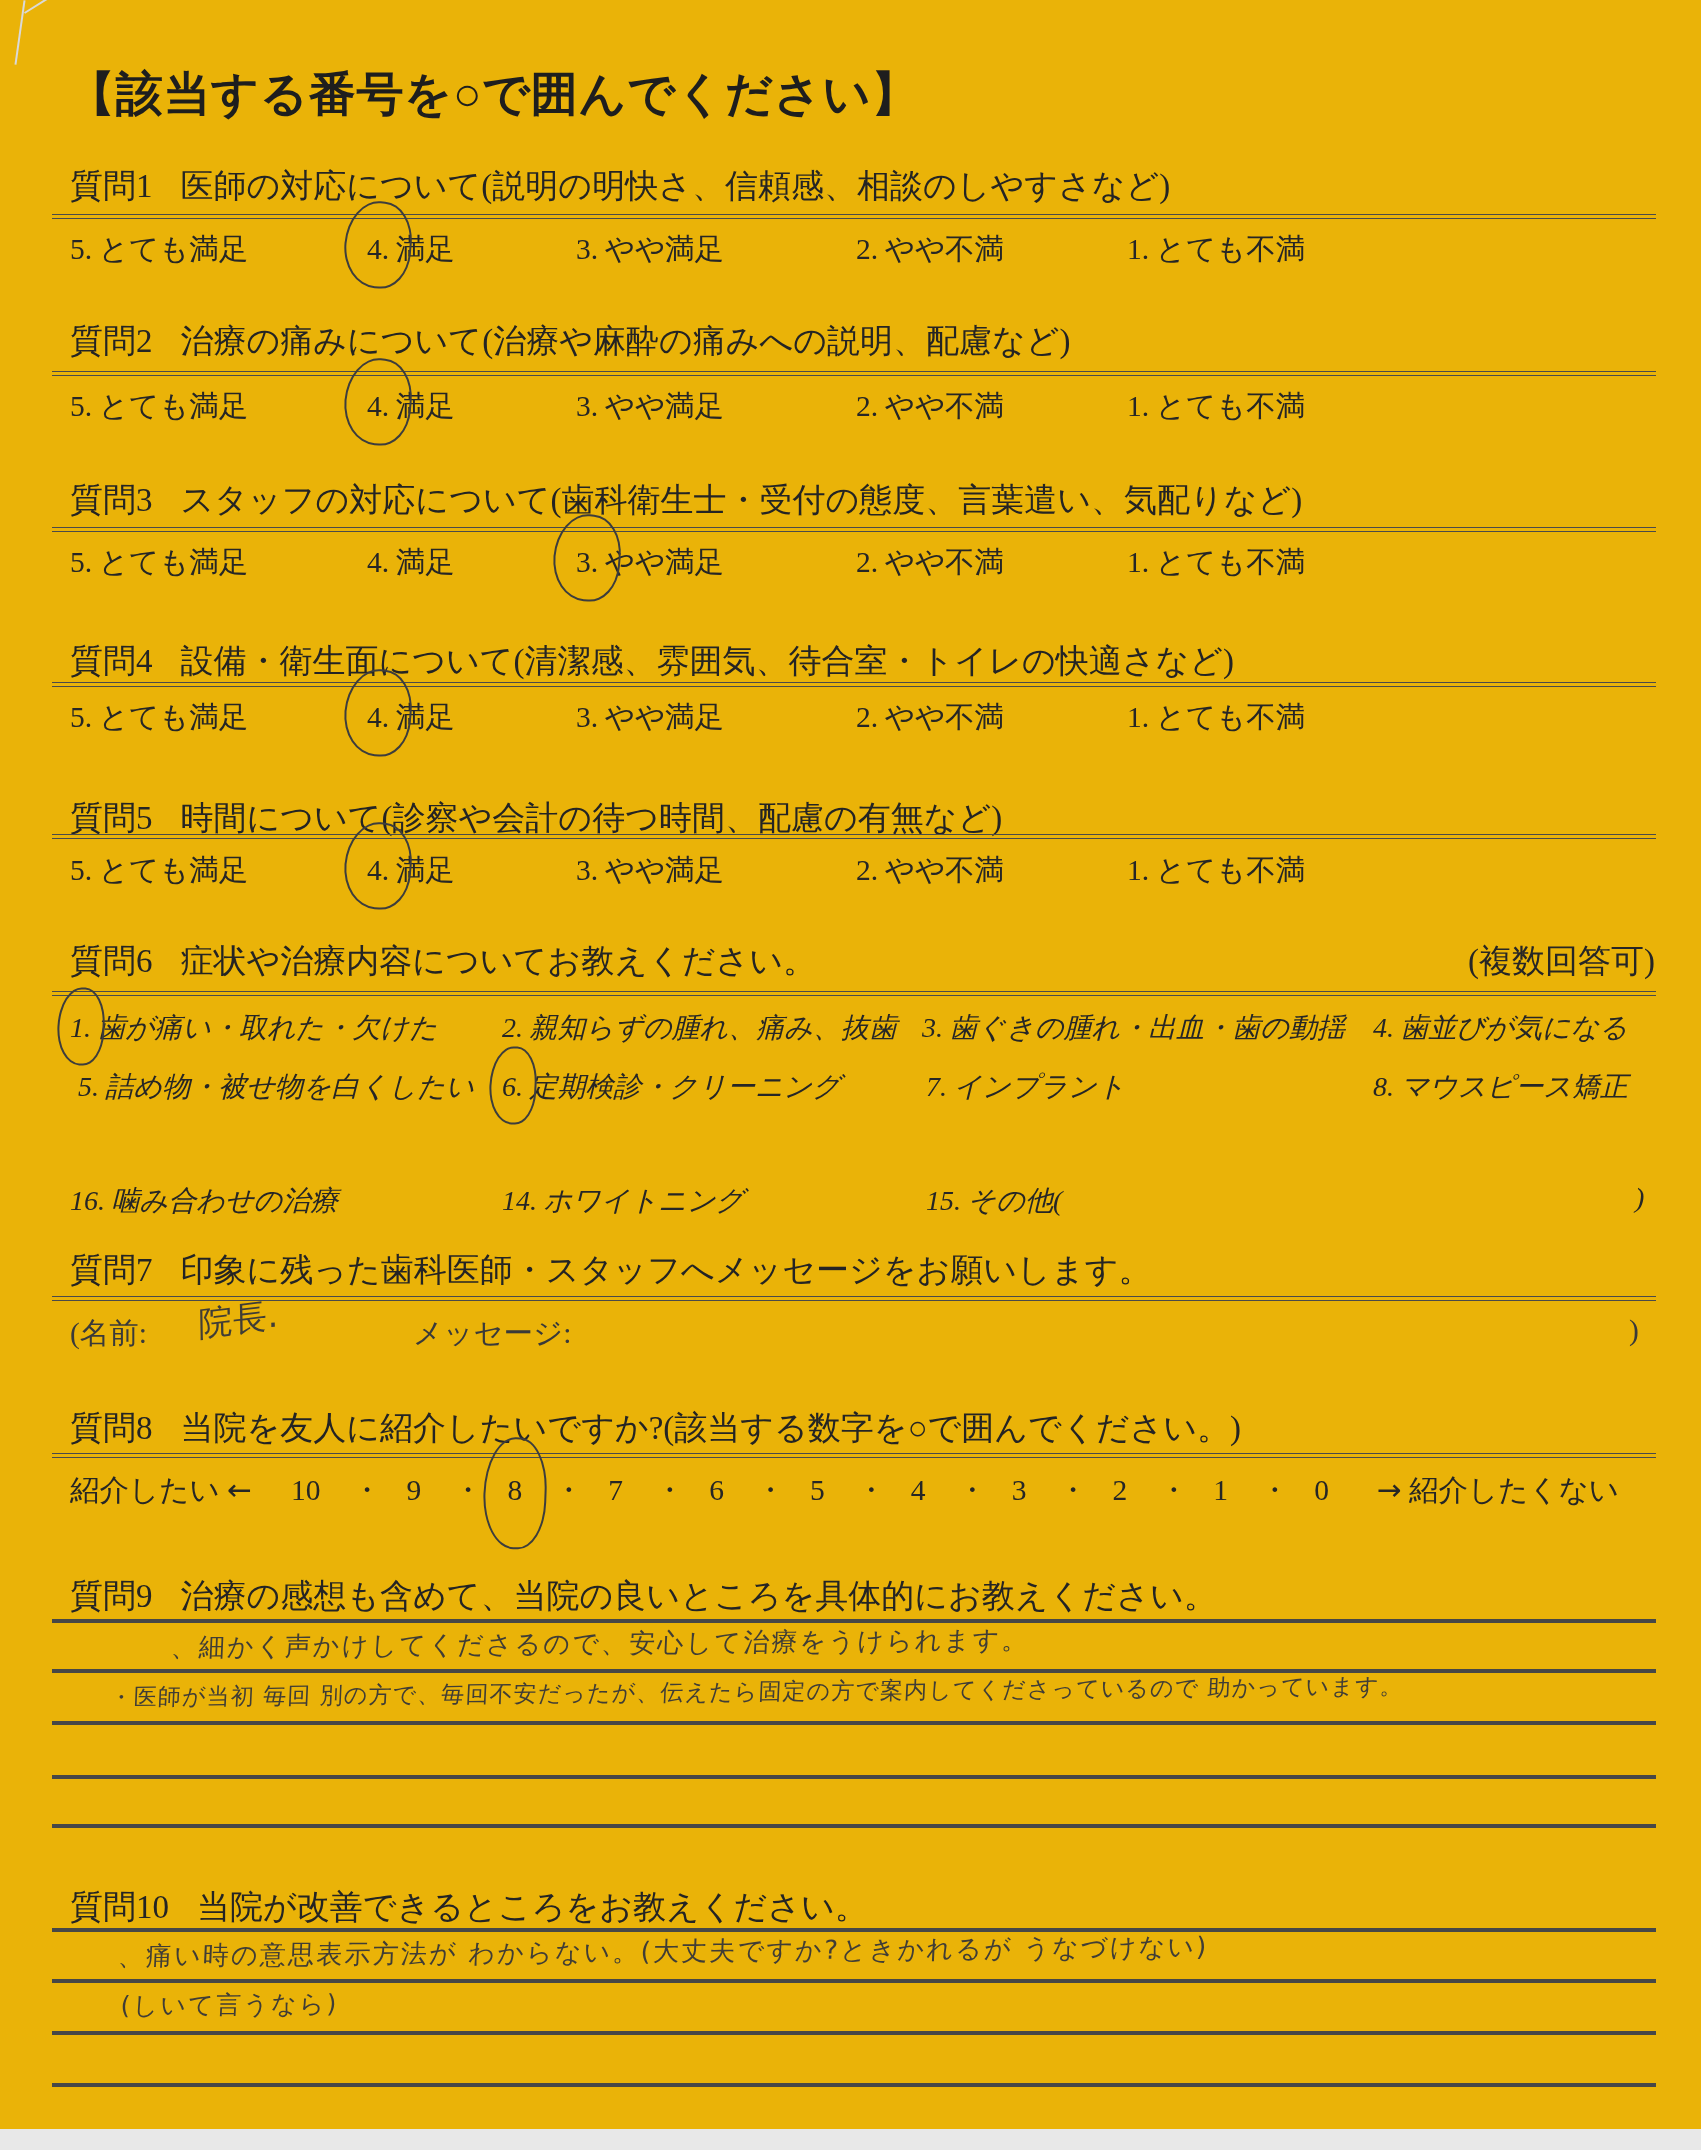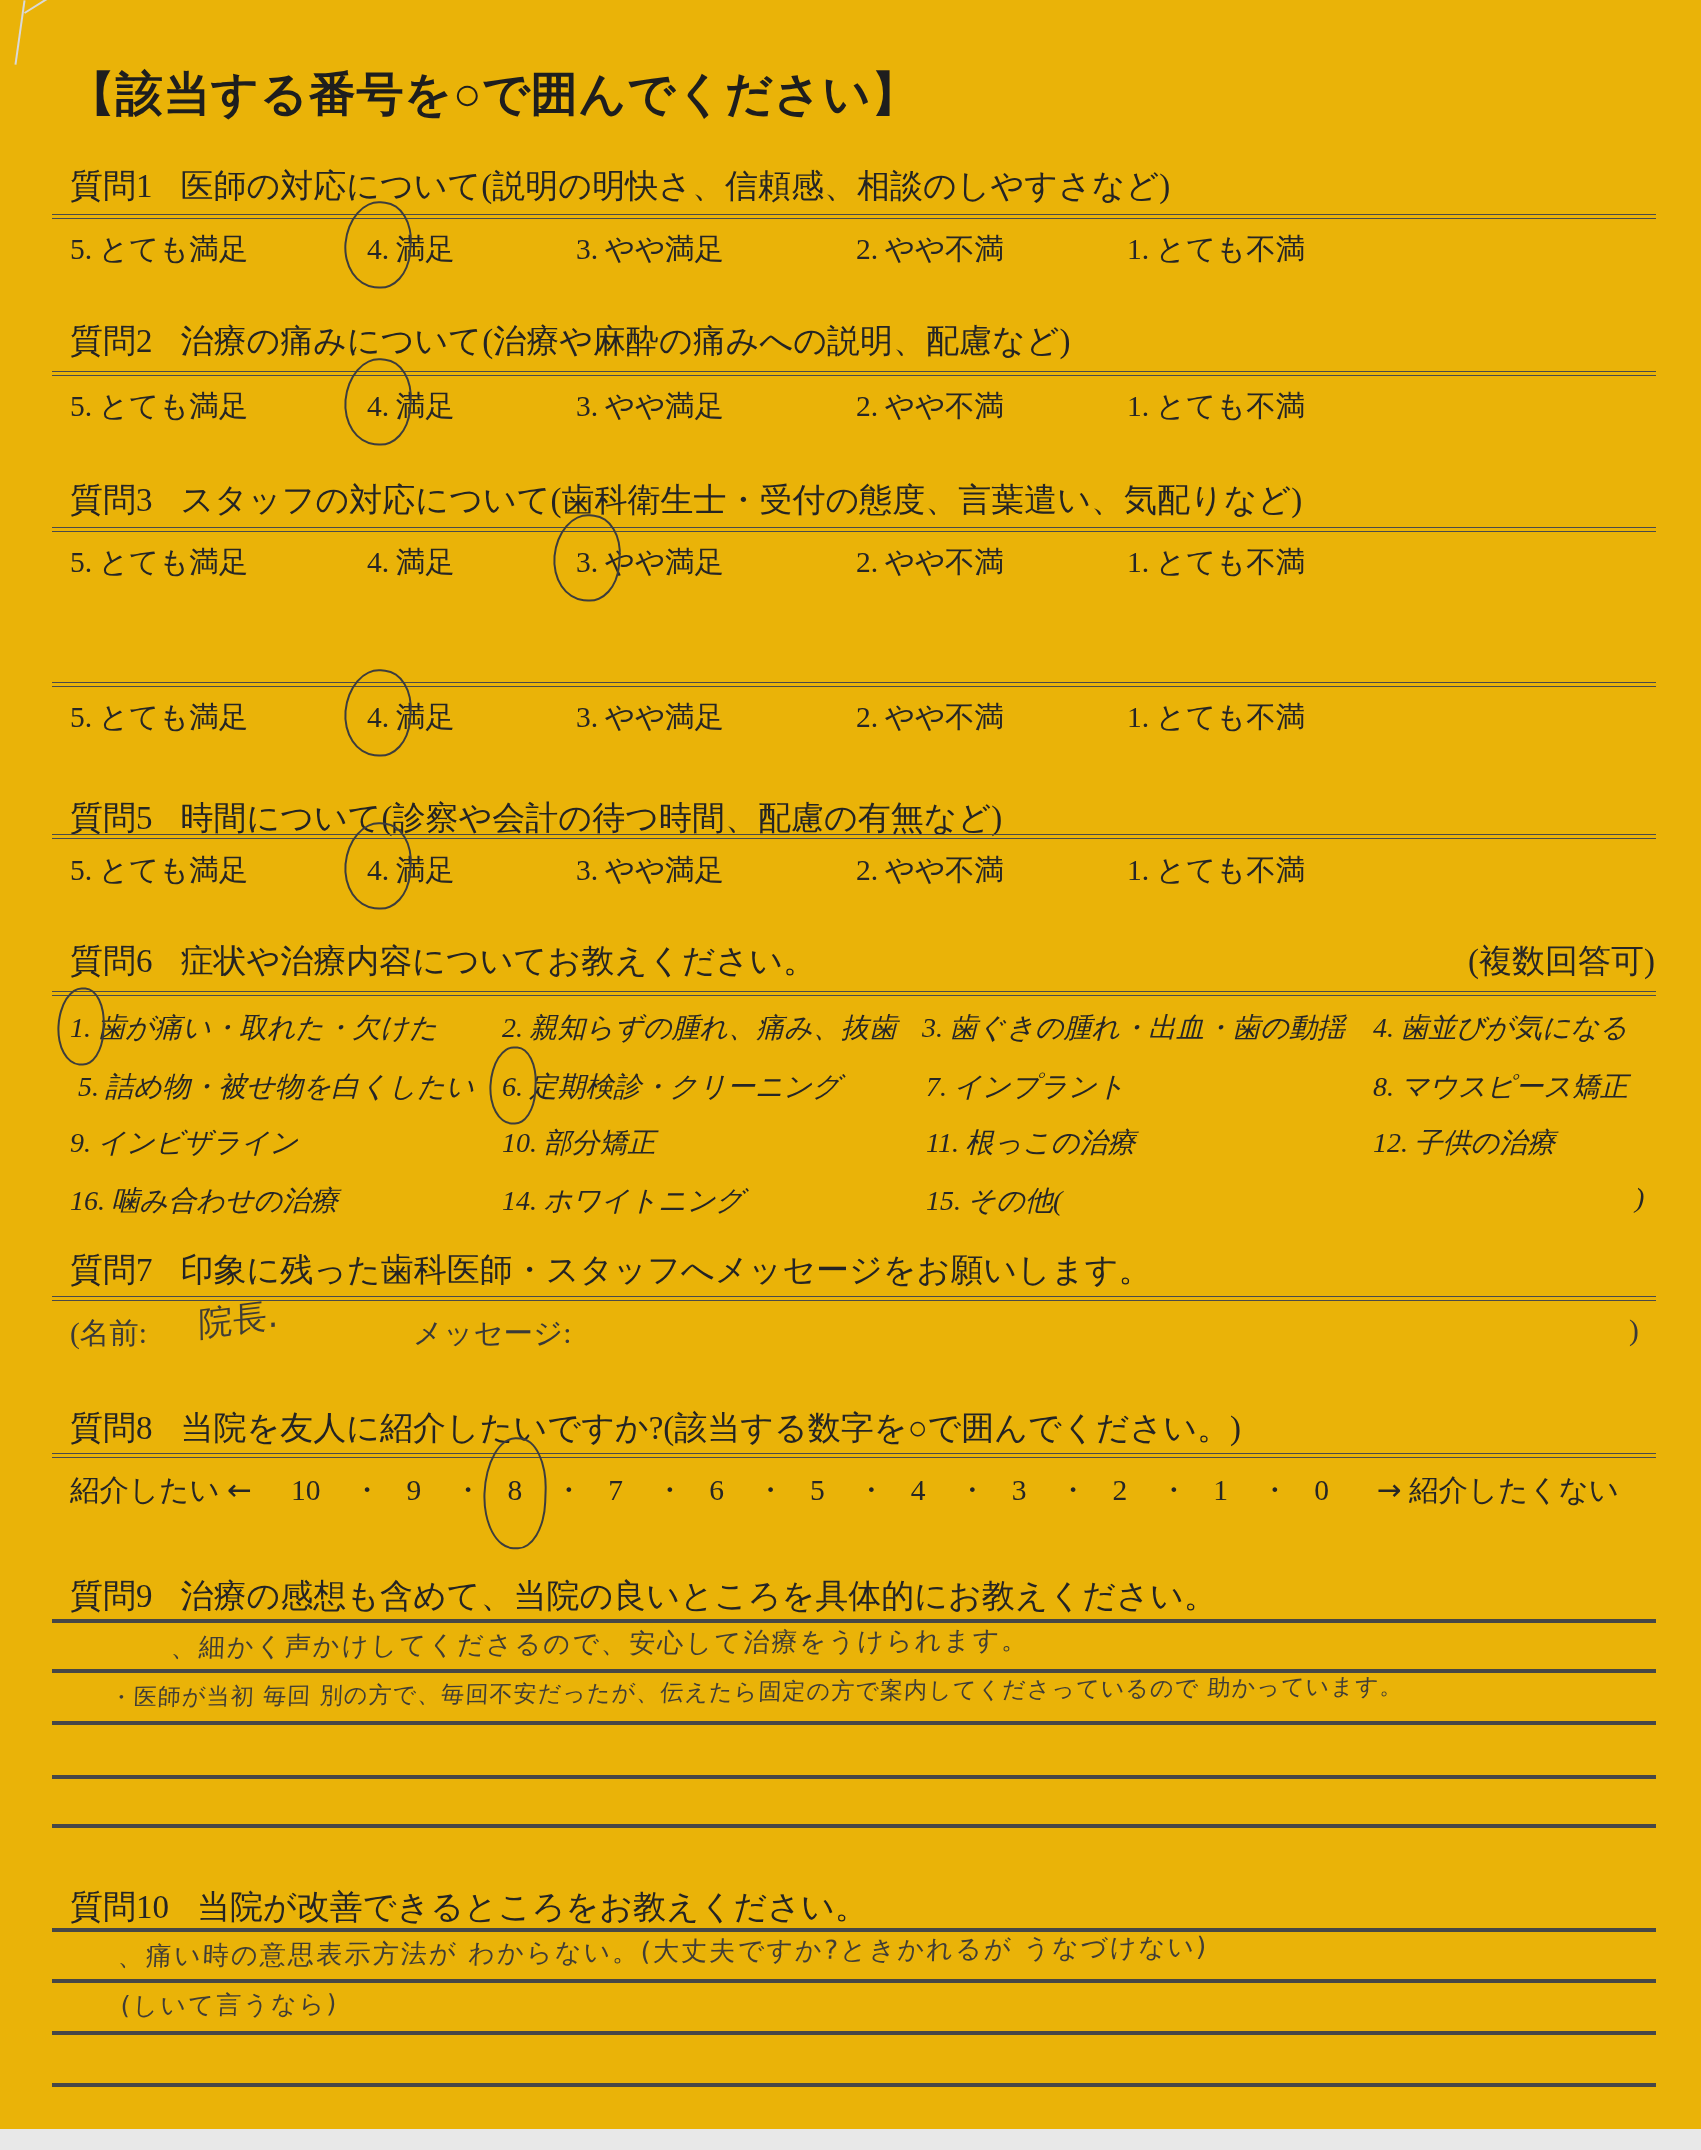--- a/index.html
+++ b/index.html
@@ -113,20 +113,23 @@
   </div>
   <div class="abs rule" style="top:527px"></div>
   <div class="abs opt-row scale-row" style="top:543px">
     <span class="opt" style="left:0"><span class="opt-num">5.</span><span class="opt-label">とても満足</span></span>
     <span class="opt" style="left:297px"><span class="opt-num">4.</span><span class="opt-label">満足</span></span>
     <span class="opt" style="left:506px"><span class="opt-num circled">3.</span><span class="opt-label">やや満足</span></span>
     <span class="opt" style="left:786px"><span class="opt-num">2.</span><span class="opt-label">やや不満</span></span>
     <span class="opt" style="left:1057px"><span class="opt-num">1.</span><span class="opt-label">とても不満</span></span>
   </div>
 
+  <div class="abs q-heading" style="top:639px">
+    <span class="q-label">質問4</span><span class="q-title">設備・衛生面について(清潔感、雰囲気、待合室・トイレの快適さなど)</span>
+  </div>
   <div class="abs rule" style="top:682px"></div>
   <div class="abs opt-row scale-row" style="top:698px">
     <span class="opt" style="left:0"><span class="opt-num">5.</span><span class="opt-label">とても満足</span></span>
     <span class="opt" style="left:297px"><span class="opt-num circled">4.</span><span class="opt-label">満足</span></span>
     <span class="opt" style="left:506px"><span class="opt-num">3.</span><span class="opt-label">やや満足</span></span>
     <span class="opt" style="left:786px"><span class="opt-num">2.</span><span class="opt-label">やや不満</span></span>
     <span class="opt" style="left:1057px"><span class="opt-num">1.</span><span class="opt-label">とても不満</span></span>
   </div>
 
   <div class="abs q-heading" style="top:796px">
@@ -152,26 +155,20 @@
       <span class="q6-item" style="left:432px"><span class="opt-num">2.</span><span>親知らずの腫れ、痛み、抜歯</span></span>
       <span class="q6-item" style="left:852px"><span class="opt-num">3.</span><span>歯ぐきの腫れ・出血・歯の動揺</span></span>
       <span class="q6-item" style="left:1303px"><span class="opt-num">4.</span><span>歯並びが気になる</span></span>
     </div>
     <div class="q6-row" style="top:59px">
       <span class="q6-item" style="left:8px"><span class="opt-num">5.</span><span>詰め物・被せ物を白くしたい</span></span>
       <span class="q6-item" style="left:432px"><span class="opt-num circled">6.</span><span>定期検診・クリーニング</span></span>
       <span class="q6-item" style="left:856px"><span class="opt-num">7.</span><span>インプラント</span></span>
       <span class="q6-item" style="left:1303px"><span class="opt-num">8.</span><span>マウスピース矯正</span></span>
     </div>
-    <div class="q6-row" style="top:115px">
-      <span class="q6-item" style="left:0"><span class="opt-num">9.</span><span>インビザライン</span></span>
-      <span class="q6-item" style="left:432px"><span class="opt-num">10.</span><span>部分矯正</span></span>
-      <span class="q6-item" style="left:856px"><span class="opt-num">11.</span><span>根っこの治療</span></span>
-      <span class="q6-item" style="left:1303px"><span class="opt-num">12.</span><span>子供の治療</span></span>
-    </div>
     <div class="q6-row" style="top:173px">
       <span class="q6-item" style="left:0"><span class="opt-num">16.</span><span>噛み合わせの治療</span></span>
       <span class="q6-item" style="left:432px"><span class="opt-num">14.</span><span>ホワイトニング</span></span>
       <span class="q6-item" style="left:856px"><span class="opt-num">15.</span><span>その他(</span></span>
       <span class="q6-paren-close">)</span>
     </div>
   </div>
 
   <div class="abs q-heading" style="top:1248px">
     <span class="q-label">質問7</span><span class="q-title">印象に残った歯科医師・スタッフへメッセージをお願いします。</span>

